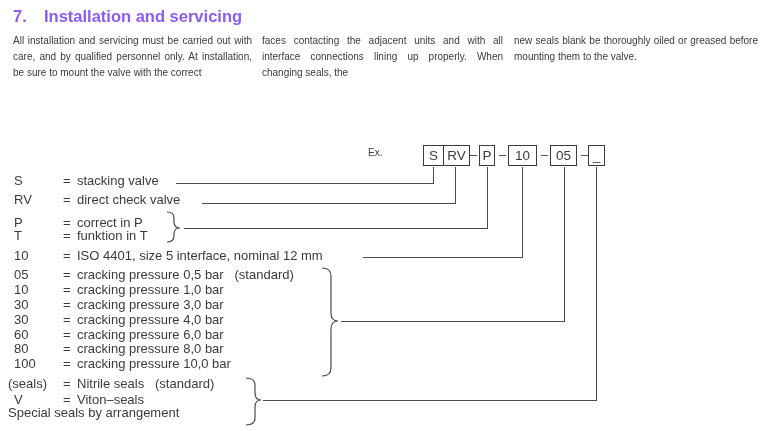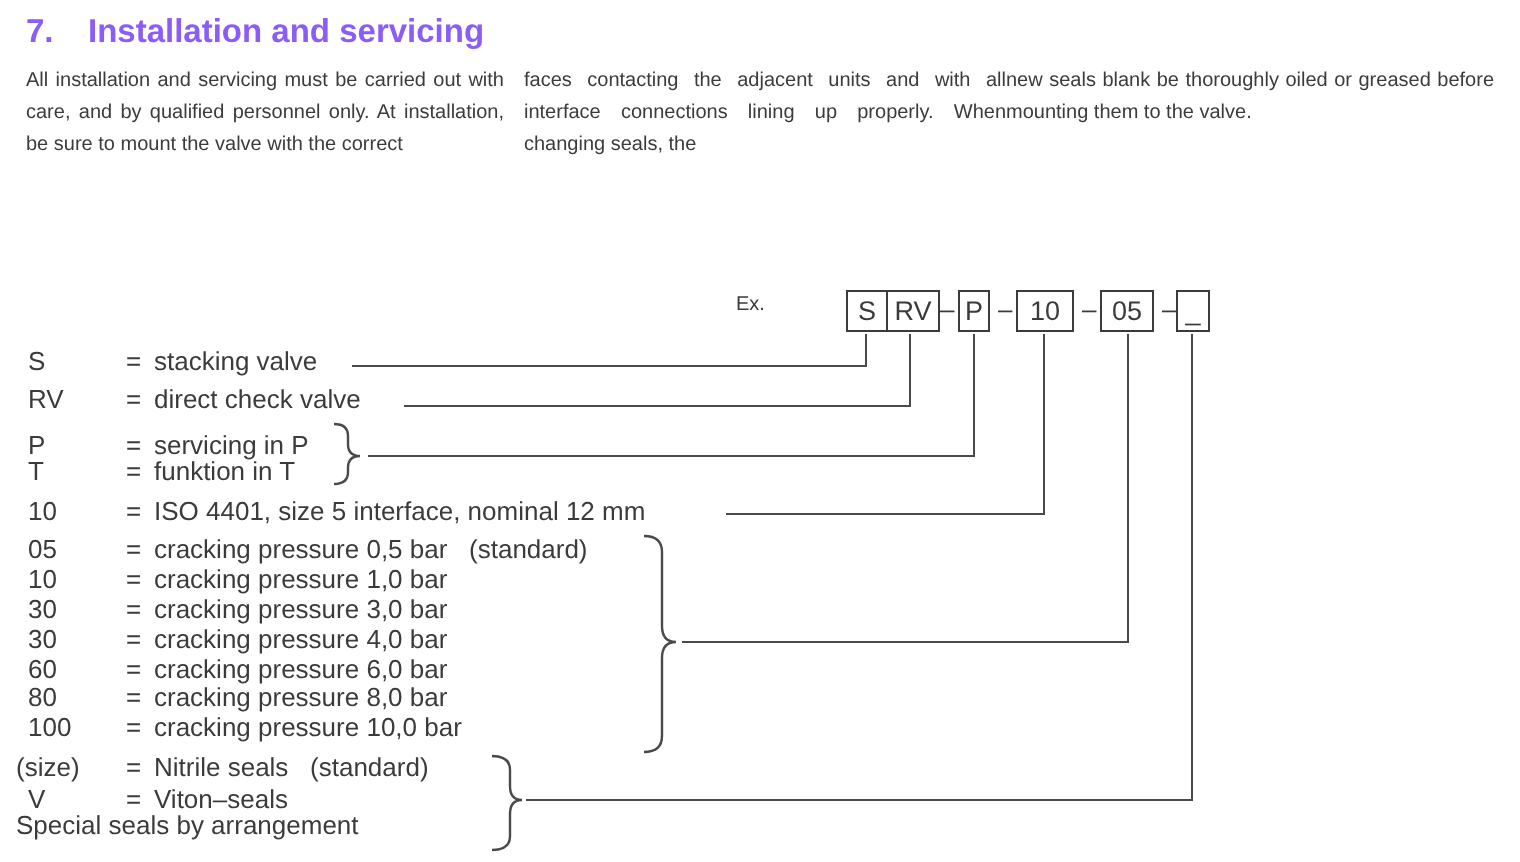--- a/index.html
+++ b/index.html
@@ -7,21 +7,21 @@
     position:relative;width:760px;height:431px;background:#ffffff;overflow:hidden;
     font-family:"Liberation Sans","DejaVu Sans",sans-serif;color:#3b3b3b;
   }
   .heading{position:absolute;margin:0;font-size:16.5px;font-weight:bold;color:#8b5cf6;white-space:nowrap;}
   .heading .num{display:inline-block;width:31px;}
   .h7{left:13px;top:7px;}
   .h8{left:13px;top:110px;}
   .cols{position:absolute;left:13px;top:33px;display:flex;}
   .col{margin:0;font-size:10px;line-height:16px;text-align:justify;color:#3b3b3b;}
   .col1{width:239px;margin-right:10px;}
-  .col2{width:241px;}
+  .col2{width:241px;margin-right:11px;}
   .col3{width:244px;}
 
   .ex{position:absolute;left:368px;top:147px;font-size:10px;}
   .cbox{
     position:absolute;top:145px;height:21px;box-sizing:border-box;
     border:1px solid #3b3b3b;font-size:13.5px;line-height:19px;text-align:center;
   }
   .combined{left:423px;display:flex;}
   .cell{display:block;line-height:19px;text-align:center;}
   .cell-s{width:19px;border-right:1px solid #3b3b3b;}
@@ -92,21 +92,21 @@
     <span class="d">stacking valve</span>
   </div>
   <div class="row" style="top:192px">
     <span class="c">RV</span>
     <span class="e">=</span>
     <span class="d">direct check valve</span>
   </div>
   <div class="row" style="top:215px">
     <span class="c">P</span>
     <span class="e">=</span>
-    <span class="d">servicing in P</span>
+    <span class="d">correct in P</span>
   </div>
   <div class="row" style="top:228px">
     <span class="c">T</span>
     <span class="e">=</span>
     <span class="d">funktion in T</span>
   </div>
   <div class="row" style="top:248px">
     <span class="c">10</span>
     <span class="e">=</span>
     <span class="d">ISO 4401, size 5 interface, nominal 12 mm</span>
@@ -140,21 +140,21 @@
     <span class="c">80</span>
     <span class="e">=</span>
     <span class="d">cracking pressure 8,0 bar</span>
   </div>
   <div class="row" style="top:356px">
     <span class="c">100</span>
     <span class="e">=</span>
     <span class="d">cracking pressure 10,0 bar</span>
   </div>
   <div class="row wide" style="top:376px">
-    <span class="c">(size)</span>
+    <span class="c">(seals)</span>
     <span class="e">=</span>
     <span class="d">Nitrile seals&nbsp;&nbsp; (standard)</span>
   </div>
   <div class="row" style="top:392px">
     <span class="c">V</span>
     <span class="e">=</span>
     <span class="d">Viton–seals</span>
   </div>
   <div class="row wide" style="top:405px">
     <span class="c">Special seals by arrangement</span>

